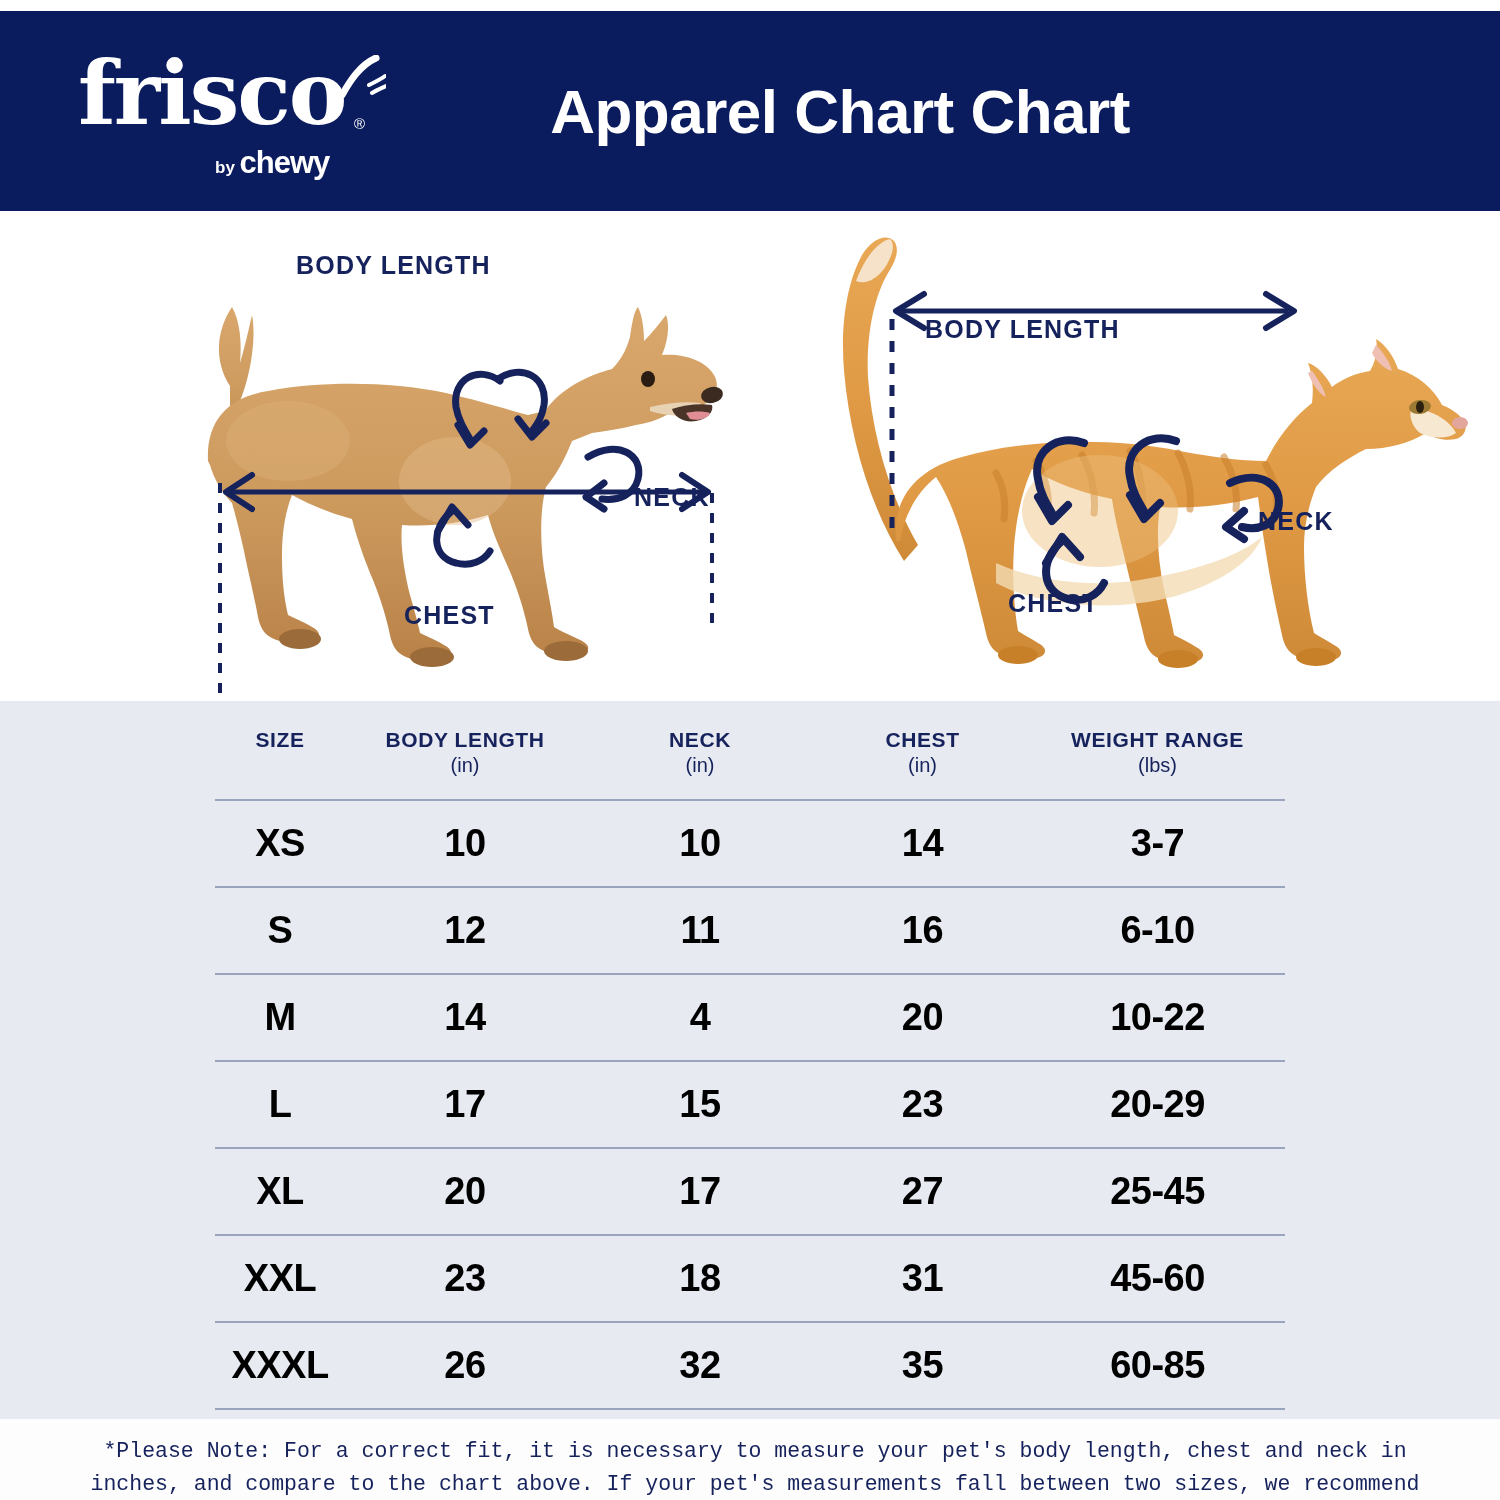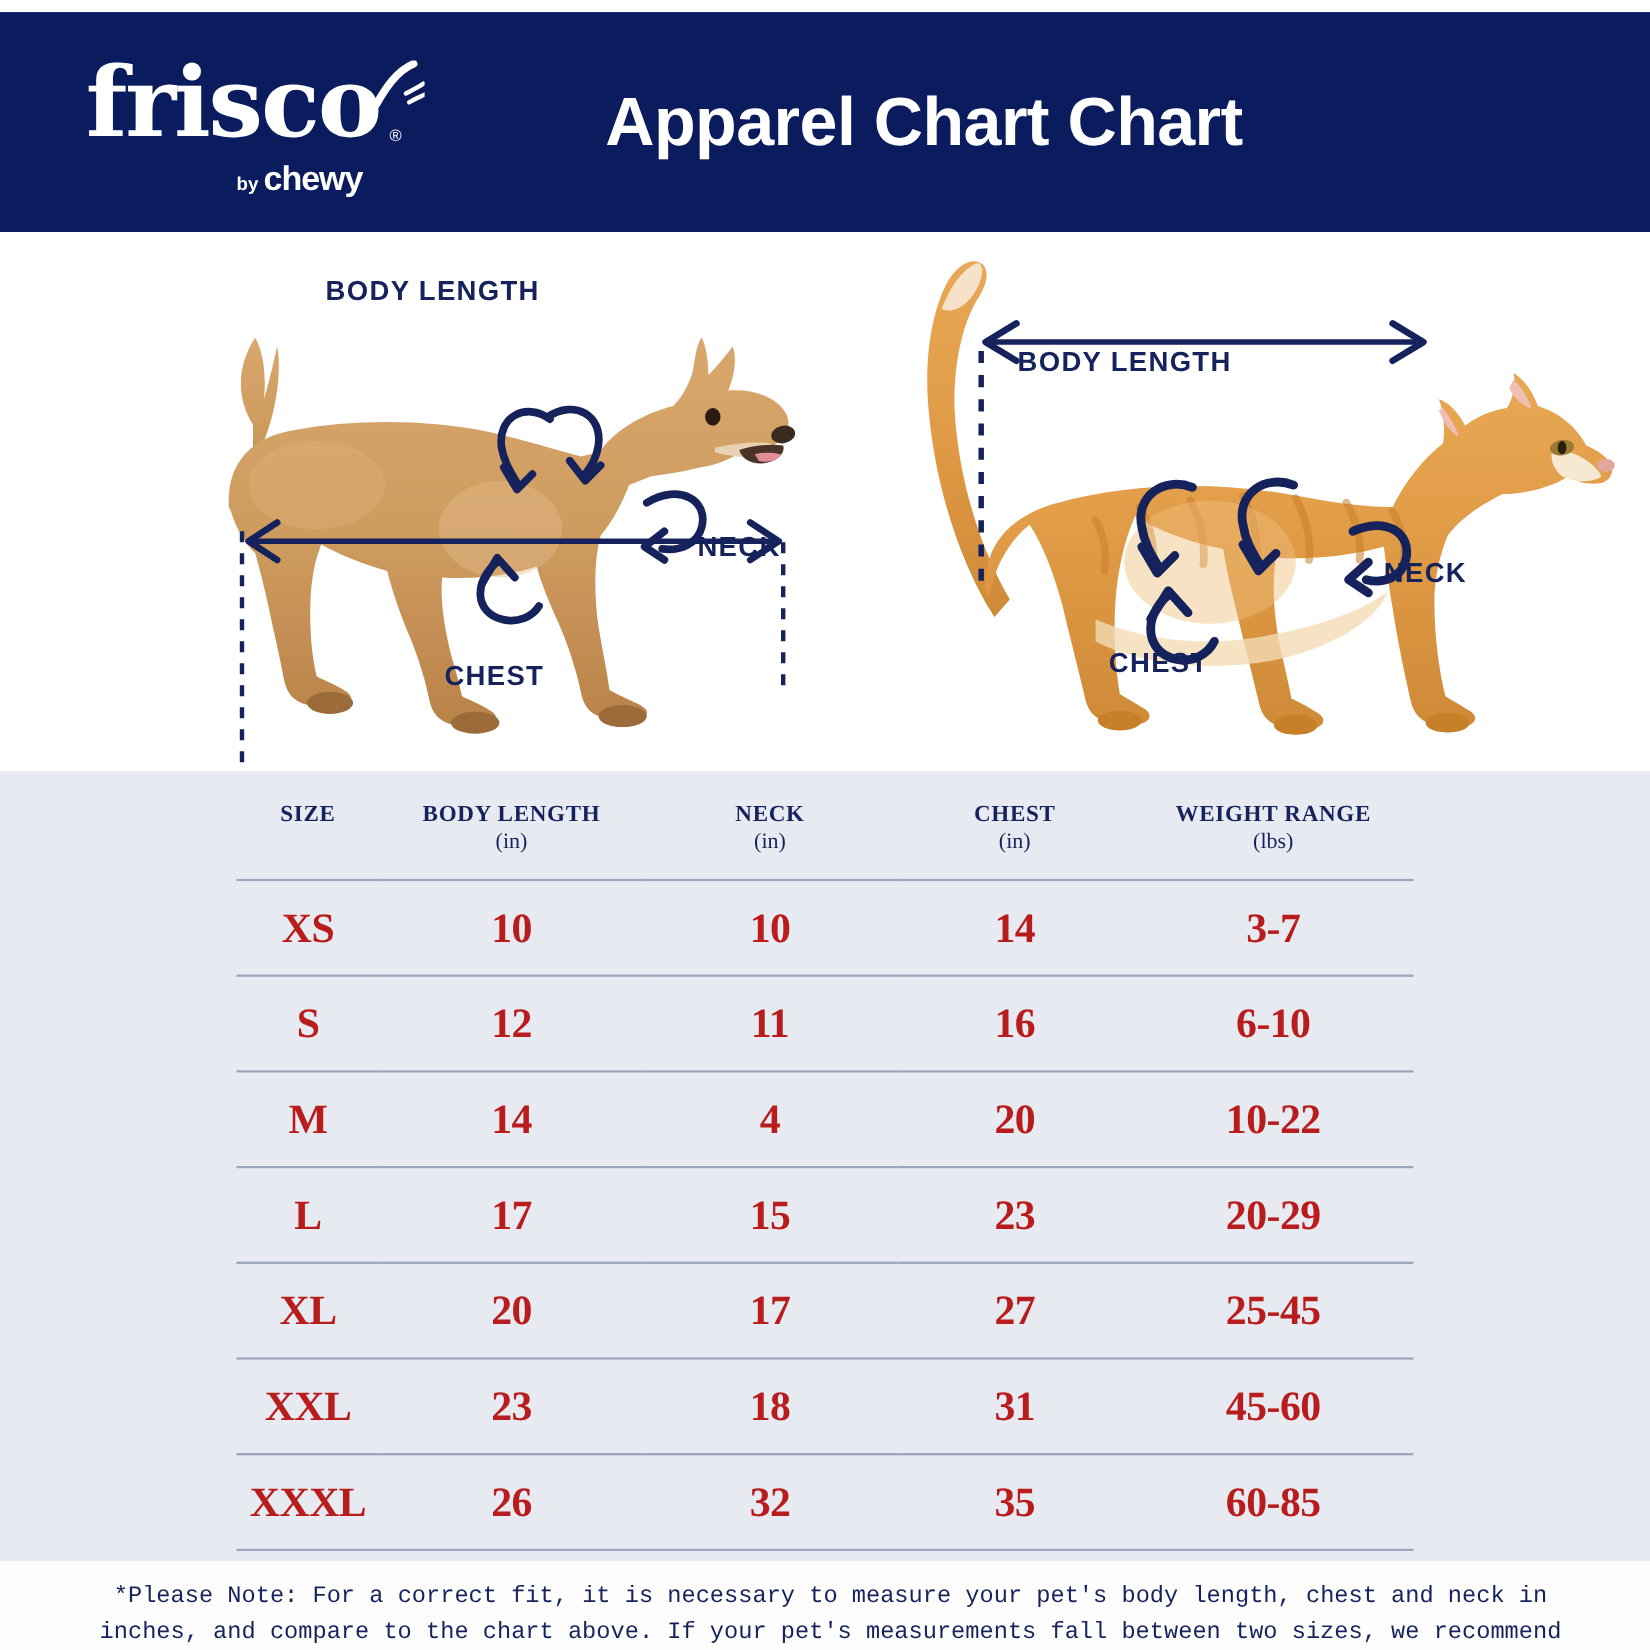--- a/index.html
+++ b/index.html
@@ -116,21 +116,20 @@
   }
 
   
   .table-wrap {
     position: absolute;
     left: 0;
     top: 690px;
     width: 1500px;
     height: 718px;
     background: #e7eaf1;
-    font-family: Liberation Serif, serif;
   }
   table.size-table {
     position: absolute;
     left: 215px;
     top: 12px;
     width: 1070px;
     border-collapse: collapse;
   }
   table.size-table th {
     color: #16225c;
@@ -143,21 +142,21 @@
     vertical-align: top;
     border: none;
   }
   table.size-table th .unit {
     display: block;
     font-weight: 400;
     font-size: 20px;
     letter-spacing: 0;
   }
   table.size-table td {
-    color: #b91c1c;
+    color: #000000;
     font-size: 38px;
     font-weight: 700;
     text-align: center;
     height: 83px;
     border-top: 2px solid #9aa4bd;
     letter-spacing: -0.5px;
   }
   table.size-table tbody tr:last-child td {
     border-bottom: 2px solid #9aa4bd;
   }

